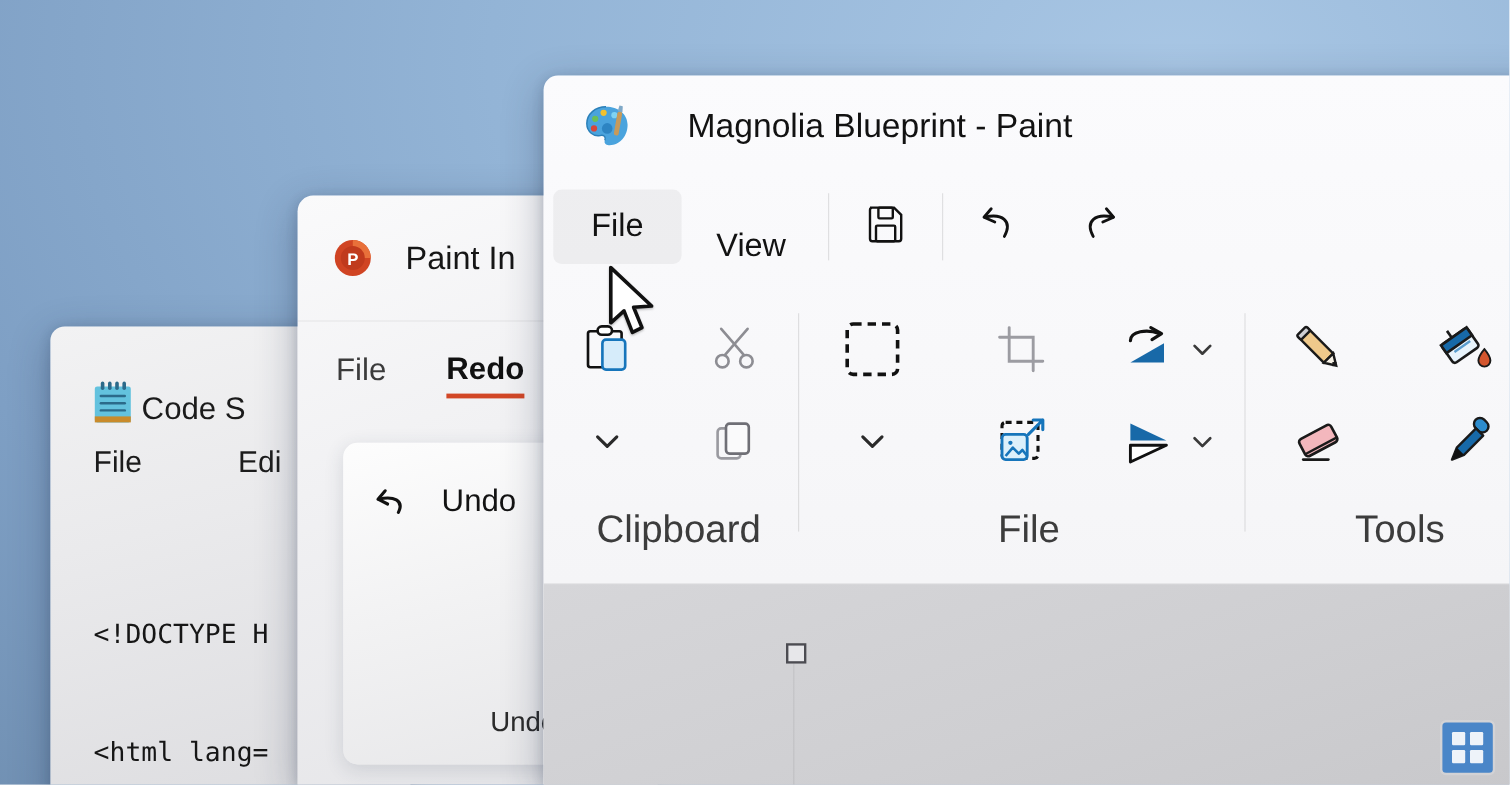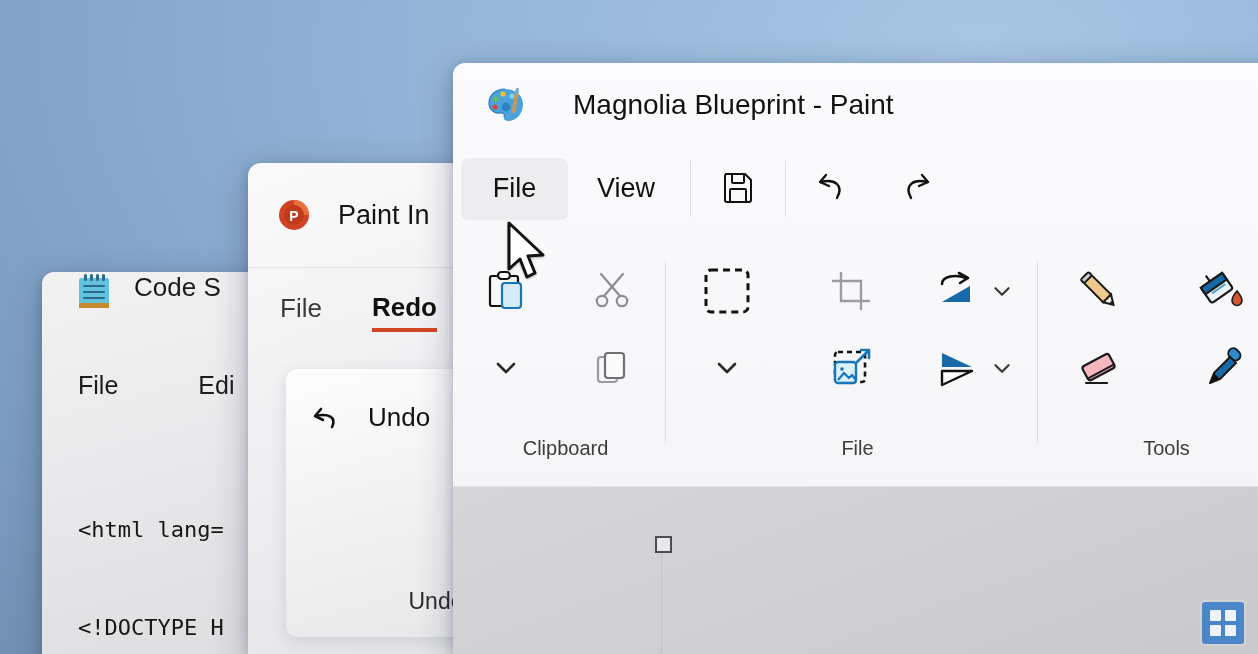--- a/index.html
+++ b/index.html
@@ -25,22 +25,22 @@
     overflow: hidden;
   }
 
   
   #notepad {
     left: 42px; top: 272px; width: 300px; height: 400px;
     border-radius: 12px 12px 0 0;
     background: linear-gradient(165deg,#f2f2f3 0%,#eaeaec 40%,#dcdcdf 100%);
   }
   #notepad .title-row {
-    display: flex; align-items: flex-start;
-    height: 84px; padding-left: 34px; gap: 22px;
+    display: flex; align-items: flex-end;
+    height: 84px; padding-left: 34px; gap: 6px;
   }
   #notepad .app-title {
     font-size: 26px; color: #1b1b1b; white-space: nowrap;
   }
   #notepad .menu-row {
     display: flex; align-items: center;
     height: 58px; padding-left: 36px; gap: 80px;
     font-size: 25px; color: #1c1c1c;
   }
   #notepad .code {
@@ -116,21 +116,21 @@
     position: relative;
     display:flex; align-items:center;
     height: 85px; padding-left: 8px;
   }
   .cmd-item {
     display:flex; align-items:center; justify-content:center;
     height: 62px; border-radius: 7px;
   }
   .cmd-text { font-size: 27px; color:#121212; }
   #cmd-file { width: 107px; background: rgba(0,0,0,.047); }
-  #cmd-view { width: 116px; }
+  #cmd-view { width: 116px; align-items: flex-end; }
   .cmd-sep {
     width: 1px; height: 56px; background: rgba(0,0,0,.10);
     margin: 0 6px;
   }
   .cmd-icon-btn { width: 82px; }
 
   
   #paint .ribbon {
     position:relative;
     display:flex; align-items:stretch;
@@ -146,21 +146,21 @@
     content:""; position:absolute; left:0; top: 30px;
     width:1px; height: 182px; background: rgba(0,0,0,.10);
   }
   .rgrid { display:flex; flex:1; }
   .rcol { display:flex; flex-direction:column; align-items:center; }
   .rcell {
     display:flex; align-items:center; justify-content:center;
     position: relative;
   }
   .rgroup-label {
-    text-align:center; font-size: 20px; color:#3c3c3c;
+    text-align:center; font-size: 32px; color:#3c3c3c;
     padding-bottom: 26px;
     margin-left: 13px;
   }
 
   
   #paint .canvas-area {
     position: relative;
     height: 168px;
     background: linear-gradient(180deg,#d2d2d5 0%,#cccccf 40%,#c5c5c8 100%);
   }
@@ -227,22 +227,22 @@
           </g>
         </svg>
       </span>
       <span class="app-title">Code S</span>
     </div>
     <div class="menu-row">
       <span>File</span>
       <span>Edi</span>
     </div>
     <div class="code">
+      <div>&lt;!DOCTYPE H</div>
       <div>&lt;html lang=</div>
-      <div>&lt;!DOCTYPE H</div>
       
       
       
     </div>
   </div>
 
   <div class="win" id="ppt">
     <div class="title-row">
       <span class="ppt-icon">
         <svg viewBox="0 0 36 36" width="36" height="36">

